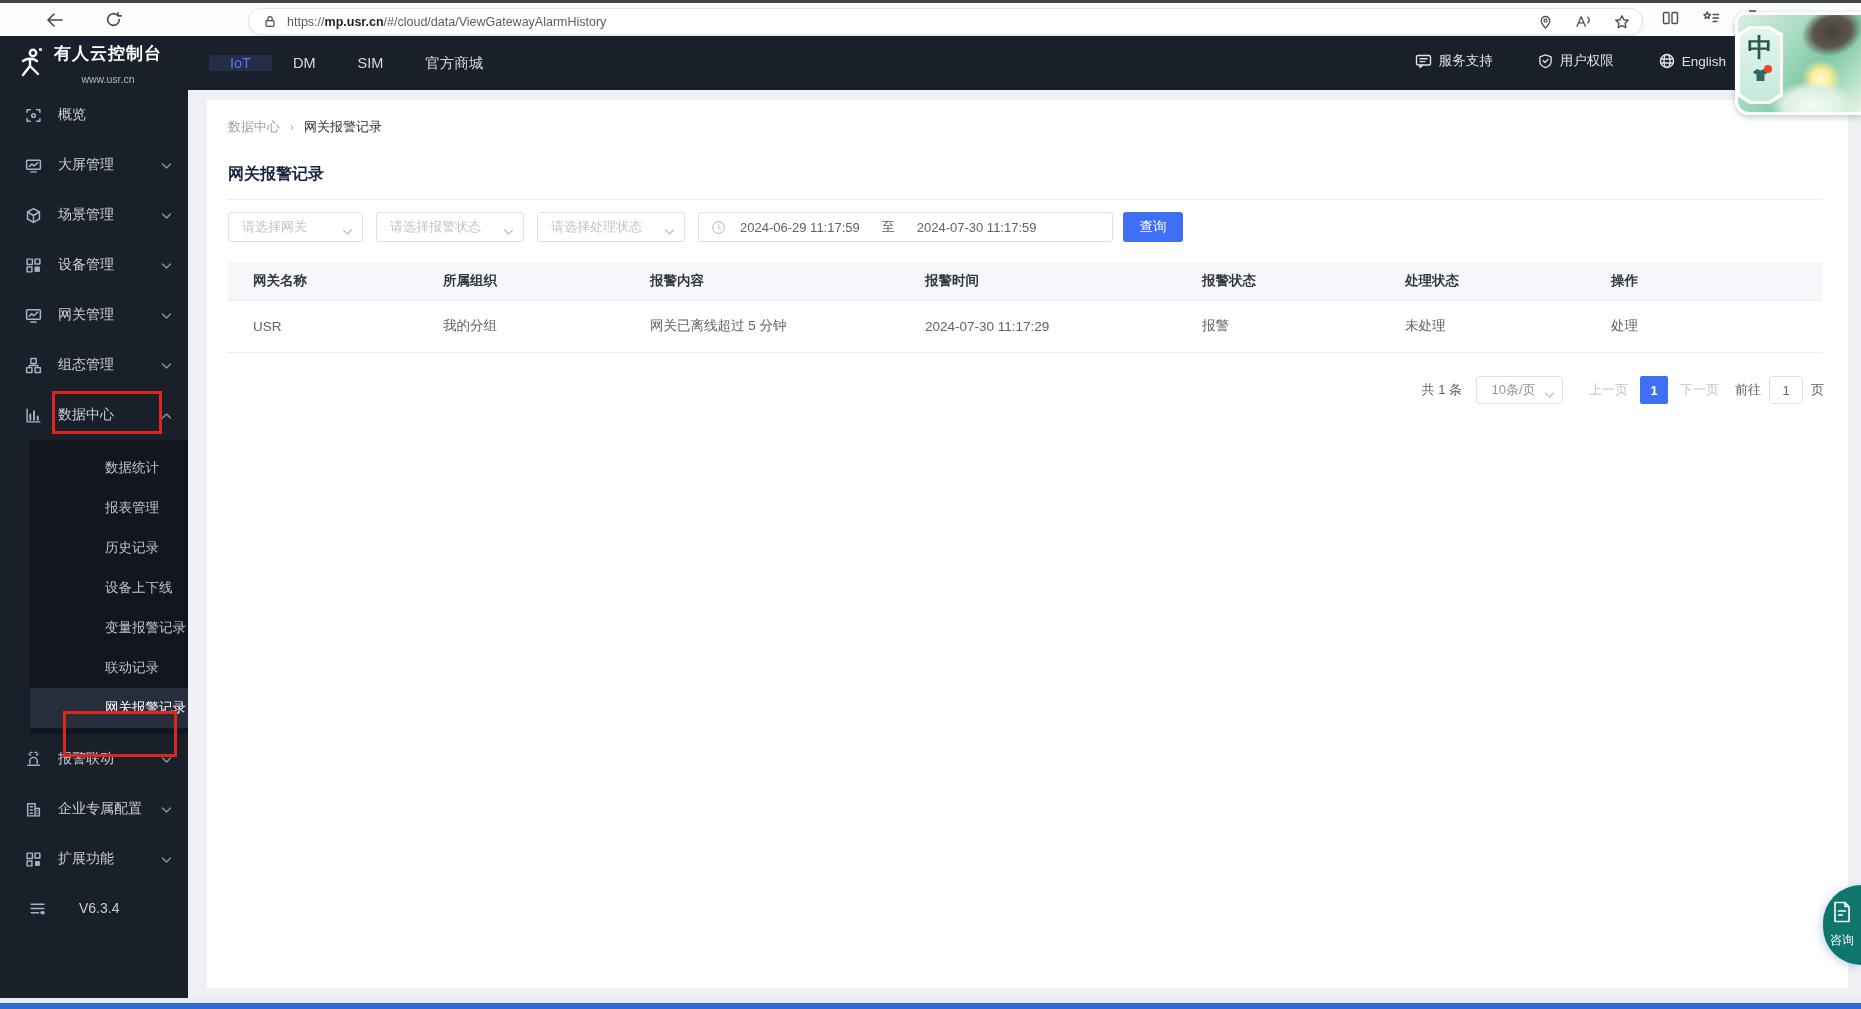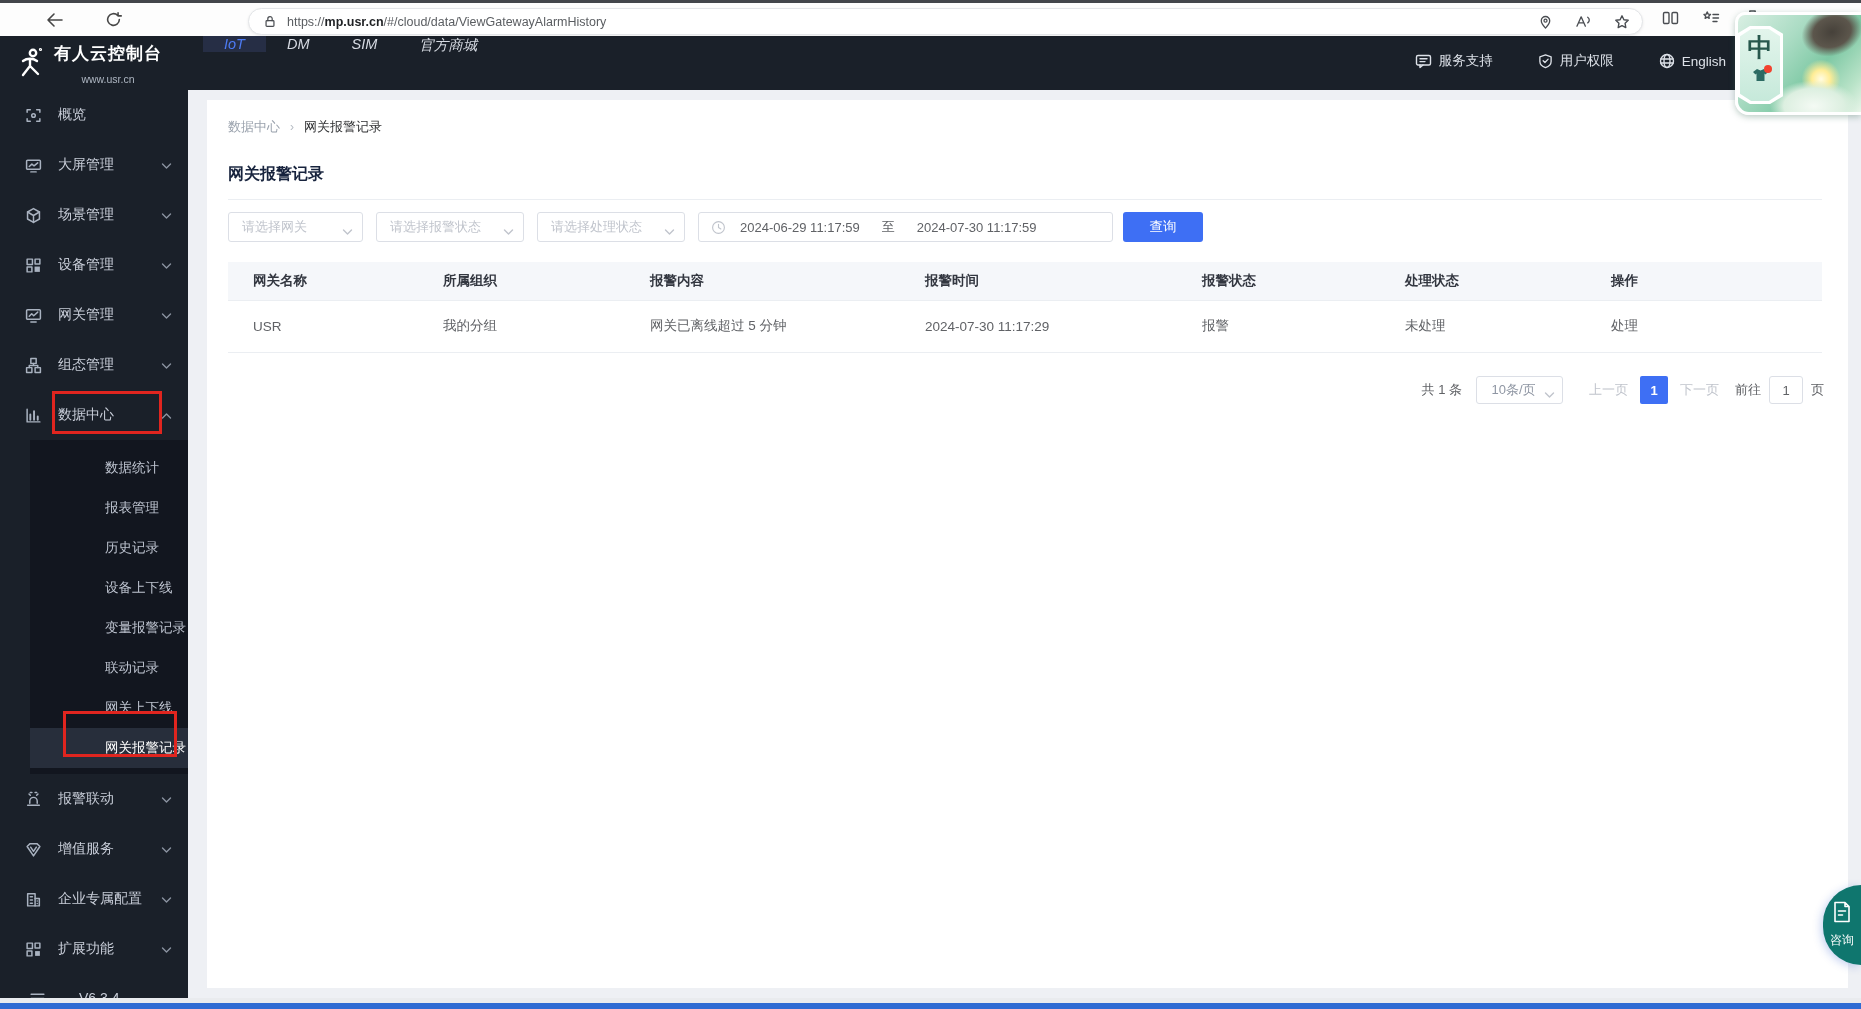--- a/index.html
+++ b/index.html
@@ -22,21 +22,21 @@
   .tb-out-icons { position:absolute; left:1662px; top:6px; display:flex; align-items:center; gap:24px; color:#4a4d52; }
   .ticon svg { display:block; }
 
   
   .navbar { position:absolute; left:0; top:36px; width:1861px; height:54px; background:#1a2029; display:flex; align-items:stretch; z-index:2; }
   .logo-wrap { width:188px; display:flex; align-items:center; padding-left:16px; }
   .logo-mark { color:#fff; margin-right:8px; display:flex; }
   .logo-txt { display:flex; flex-direction:column; align-items:center; }
   .logo-title { color:#ffffff; font-size:17px; font-weight:bold; letter-spacing:1px; }
   .logo-sub { color:#aeb6c2; font-size:10.5px; margin-top:8px; }
-  .nav-tabs { display:flex; align-items:flex-start; margin-left:15px;font-style:italic; }
+  .nav-tabs { display:flex; align-items:center; margin-left:21px; }
   .nav-tab { display:flex; align-items:center; padding:0 21px; color:#d6dae2; font-size:14.5px; cursor:pointer; }
   .nav-tab.active { background:#262e45; color:#4d7bf3; }
   .nav-right { position:absolute; right:135px; top:0; height:50px; display:flex; gap:45px; }
   .nav-r-item { display:flex; align-items:center; gap:7px; color:#dde1e8; font-size:13.5px; }
   .nav-r-item svg { display:block; }
 
   
   .sidebar { position:absolute; left:0; top:90px; width:188px; height:908px; background:#1a2029; z-index:2; }
   .sb-item { position:relative; height:50px; display:flex; align-items:center; padding-left:24px; color:#c8cdd8; font-size:14px; cursor:pointer; }
   .sb-icon { width:18px; height:18px; margin-right:16px; color:#a9b2c0; display:flex; align-items:center; justify-content:center; }
@@ -60,21 +60,21 @@
   .filters { position:absolute; left:21px; top:112px; height:30px; display:flex; align-items:center; }
   .sel { position:relative; height:30px; border:1px solid #dcdfe6; border-radius:3px; background:#fff; display:flex; align-items:center; padding:0 26px 0 13px; color:#c0c4cc; font-size:13px; cursor:pointer; }
   .sel .chev { position:absolute; right:9px; top:11px; color:#c0c4cc; }
   .sel1 { width:135px; margin-right:13px; }
   .sel2 { width:148px; margin-right:13px; }
   .sel3 { width:148px; margin-right:13px; }
   .daterange { width:415px; height:30px; border:1px solid #dcdfe6; border-radius:3px; background:#fff; display:flex; align-items:center; padding:0 12px; margin-right:10px; cursor:pointer; }
   .daterange .clock { color:#c0c4cc; margin-right:14px; display:flex; }
   .dr-date { color:#606266; font-size:13px; }
   .dr-sep { color:#606266; font-size:13px; margin:0 22px; }
-  .btn-search { width:80px; height:30px; background:#3e6ff4; border:none; border-radius:3px; color:#fff; font-size:13.5px; cursor:pointer; }
+  .btn-search { width:60px; height:30px; background:#3e6ff4; border:none; border-radius:3px; color:#fff; font-size:13.5px; cursor:pointer; }
 
   
   .alarm-table { position:absolute; left:21px; top:162px; width:1594px; border-collapse:collapse; table-layout:fixed; }
   .alarm-table col.c1{width:190px}.alarm-table col.c2{width:207px}.alarm-table col.c3{width:275px}.alarm-table col.c4{width:277px}.alarm-table col.c5{width:203px}.alarm-table col.c6{width:206px}
   .alarm-table th { background:#f5f7fa; height:38px; text-align:left; padding-left:25px; font-size:13.5px; color:#333740; font-weight:bold; border-bottom:1px solid #ebeef2; }
   .alarm-table td { height:52px; text-align:left; padding-left:25px; font-size:13.5px; color:#606266; border-bottom:1px solid #ebeef2; background:#fff; }
   .cell-alarm { color:#f23b77; }
   .cell-link { color:#3e6ff4; cursor:pointer; }
 
   
@@ -317,42 +317,29 @@
             <path d="M1.5,6 5.5,2 9.5,6"></path>
           </svg></span>
     </div>
     <div class="sb-sub">
       <div class="sb-sub-item">数据统计</div>
       <div class="sb-sub-item">报表管理</div>
       <div class="sb-sub-item">历史记录</div>
       <div class="sb-sub-item">设备上下线</div>
       <div class="sb-sub-item">变量报警记录</div>
       <div class="sb-sub-item">联动记录</div>
-      <div class="sb-sub-item">网关上下线</div>
       <div class="sb-sub-item active">网关报警记录</div>
     </div>
     <div class="sb-item">
       <span class="sb-icon">
         <svg class="stk" width="17" height="17" viewBox="0 0 16 16">
             <path d="M4.5,11.5V9.5a3.5,3.5 0 0 1 7,0v2 M2.5,13.5h11 M5,4l-1.2-1.2 M11,4l1.2-1.2 M5,1.5h1.5 M9.5,1.5H11"></path>
           </svg>
       </span>
       <span class="sb-label">报警联动</span>
-      <span class="sb-chev"><svg class="stk" width="11" height="8" viewBox="0 0 11 8">
-            <path d="M1.5,2 5.5,6 9.5,2"></path>
-          </svg></span>
-    </div>
-    <div class="sb-item">
-      <span class="sb-icon">
-        <svg class="stk" width="17" height="17" viewBox="0 0 16 16">
-            <path d="M2,5.2 4.8,2.5h6.4L14,5.2 8,14Z"></path>
-            <path d="M5.3,5.8 8,9.8l2.7-4"></path>
-          </svg>
-      </span>
-      <span class="sb-label">增值服务</span>
       <span class="sb-chev"><svg class="stk" width="11" height="8" viewBox="0 0 11 8">
             <path d="M1.5,2 5.5,6 9.5,2"></path>
           </svg></span>
     </div>
     <div class="sb-item">
       <span class="sb-icon">
         <svg class="stk" width="17" height="17" viewBox="0 0 16 16">
             <rect x="2.5" y="2.5" width="7" height="11.5"></rect>
             <path d="M9.5,7h4v7H9.5 M5,5.5h2 M5,8.5h2 M5,11.5h2 M11.5,9.5h.01 M11.5,11.8h.01"></path>
           </svg>

